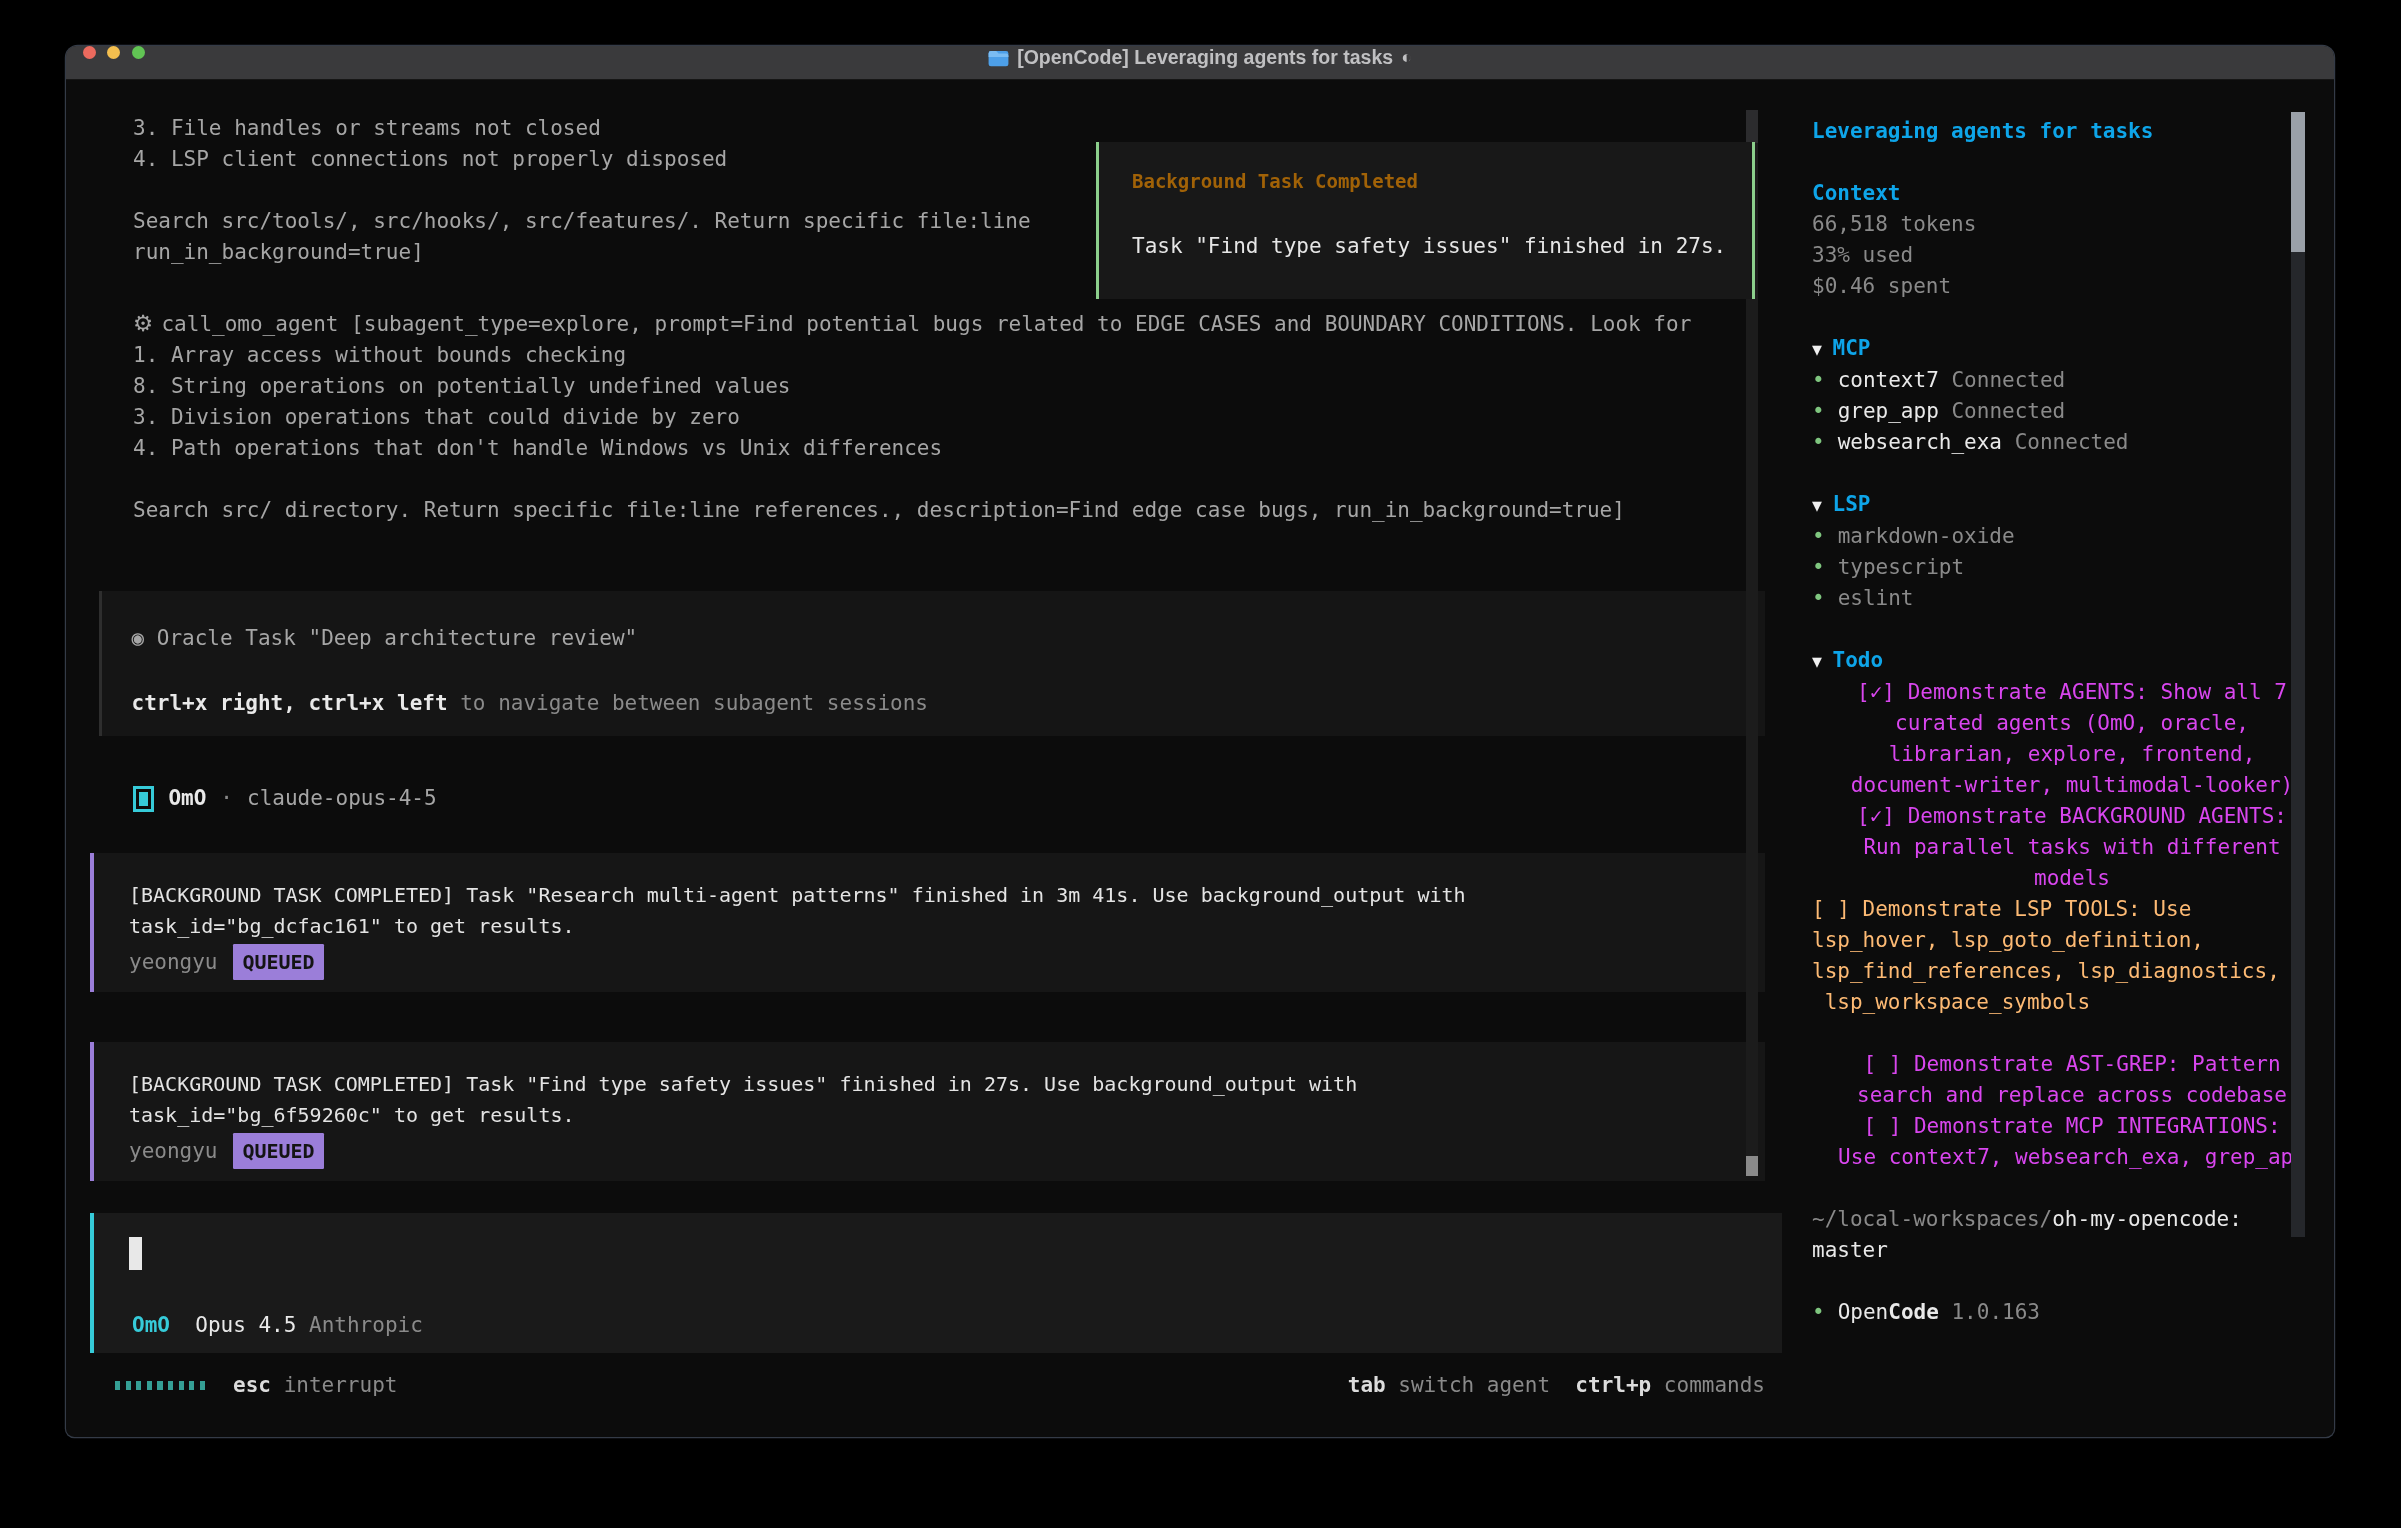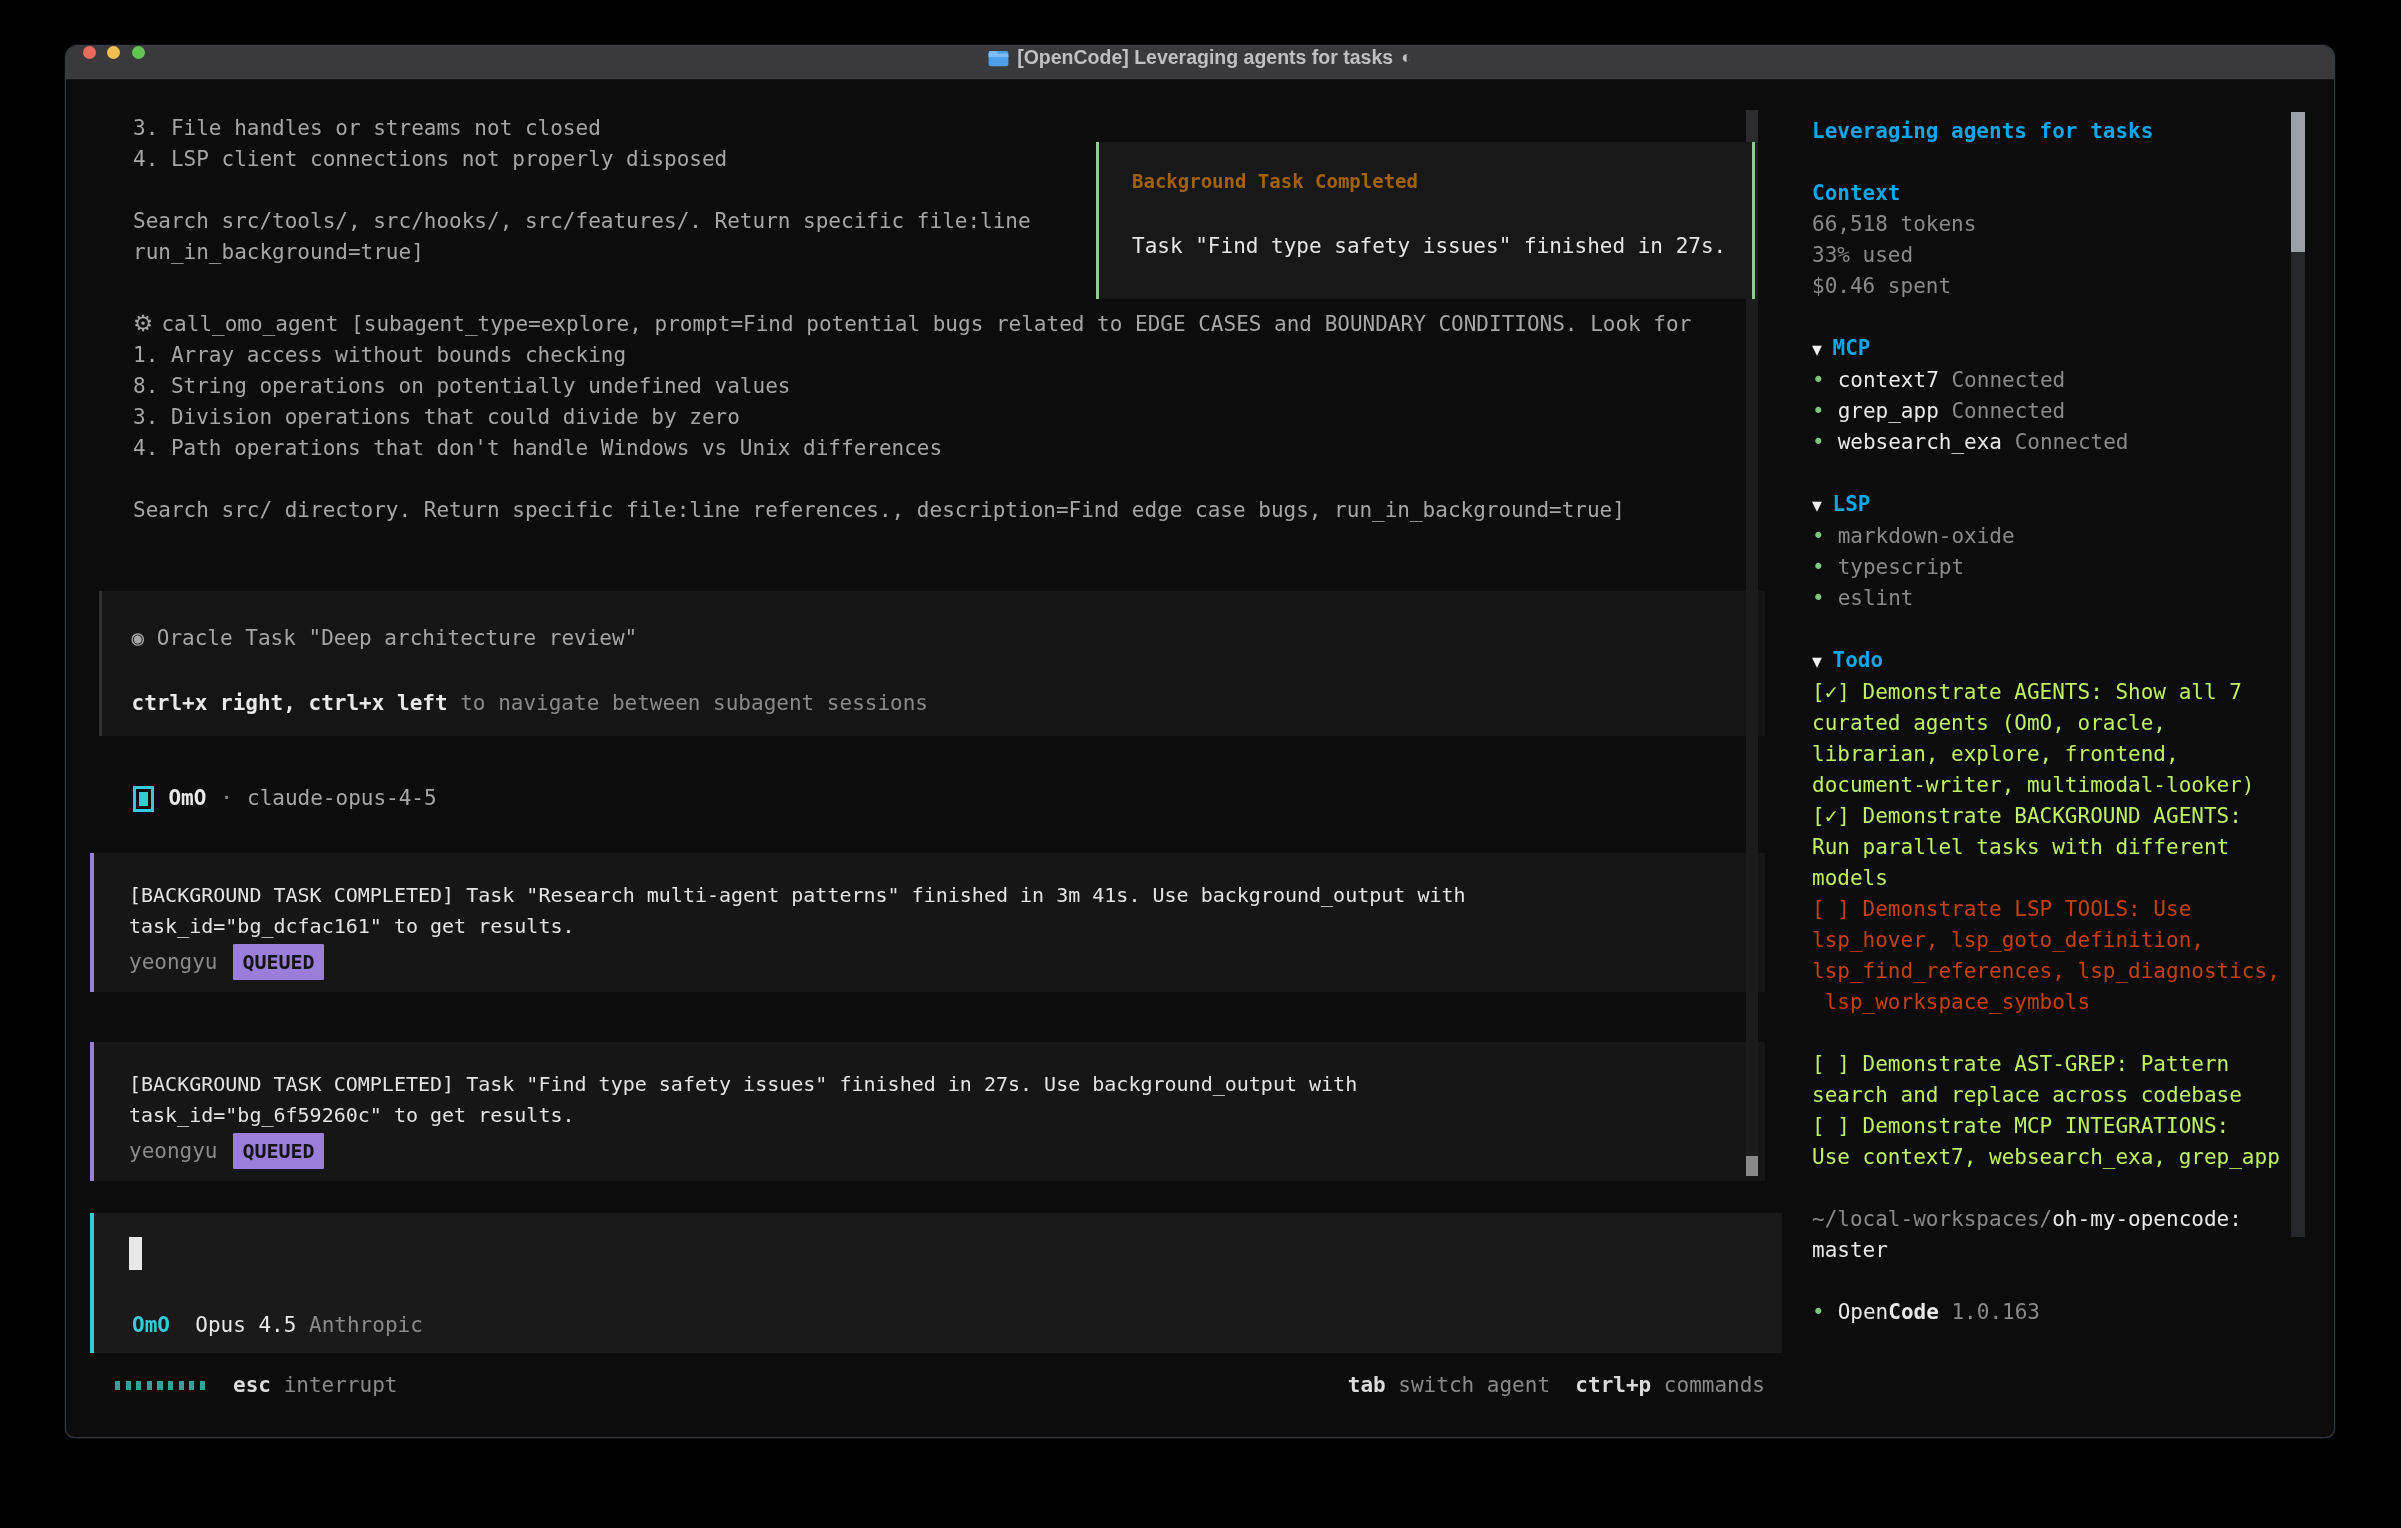--- a/index.html
+++ b/index.html
@@ -57,22 +57,22 @@
   .main-sb-track{position:absolute;left:1680px;top:97px;width:11.8px;height:1033px;background:#1c1c1c;}
   .main-sb-thumb{position:absolute;left:1680px;top:1110px;width:11.8px;height:20px;background:#8a8a8a;}
   .side-sb-track{position:absolute;left:2225px;top:66px;width:13.6px;height:1125px;background:#25272b;}
   .side-sb-thumb{position:absolute;left:2225px;top:66px;width:13.6px;height:140px;background:#9aa0a8;}
   
   .sidebar{position:absolute;left:1746px;top:70px;width:520px;}
   .sec-gap{margin-top:31px;}
   .shead{color:#0ea5e9;font-weight:700;}
   .tri{font-size:16.5px;margin-right:10.6px;color:#f0f0f0;}
   .bullet{color:#7fc67f;margin-right:13px;}
-  .todo-item.done .tline,.todo-item.pending .tline{color:#bef264;}
-  .todo-item.active .tline{color:#c2410c;}
+  .todo-item.done .tline,.todo-item.pending .tline{color:#d946ef;text-align:center;}
+  .todo-item.active .tline{color:#fdba74;}
 </style>
 </head>
 <body>
 
 <div class="desktop">
   <div class="window">
 
     <div class="titlebar">
       <div class="traffic">
         <span class="tl red"></span>

